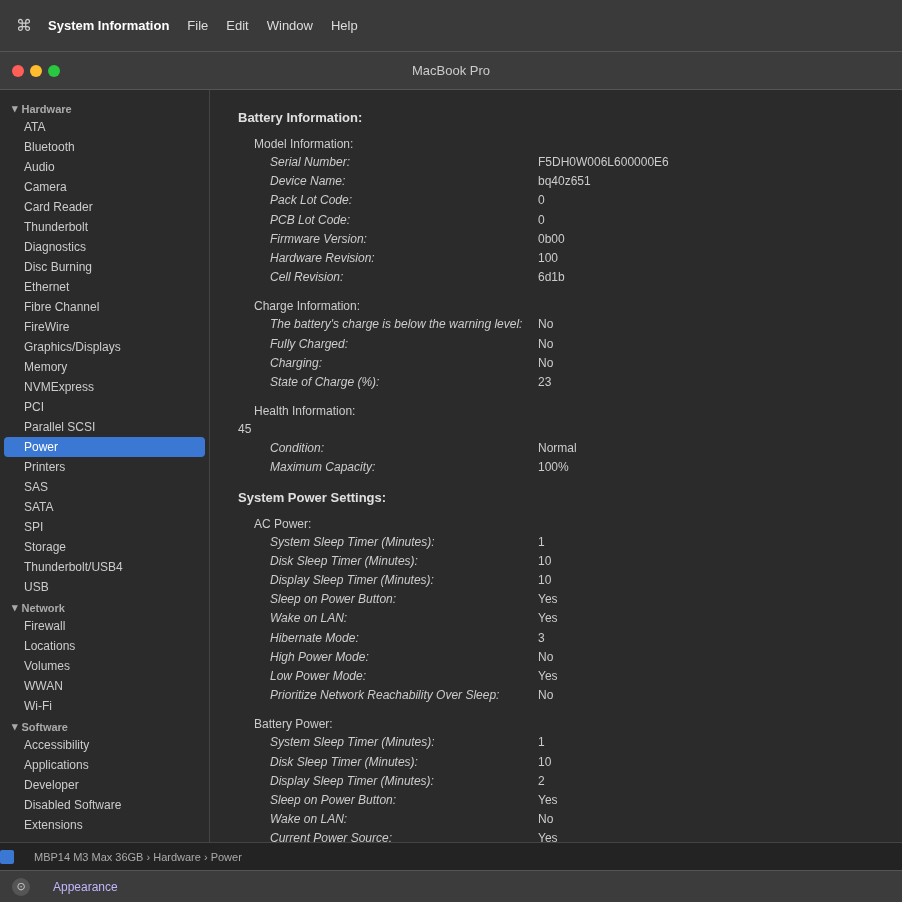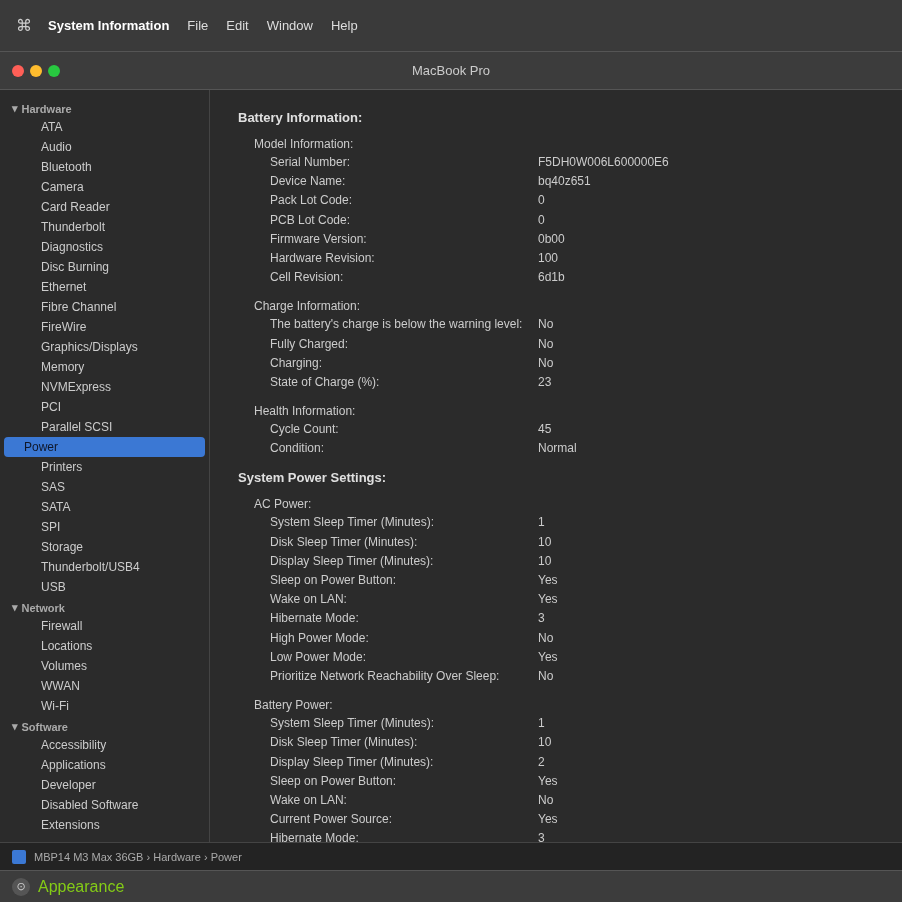--- a/index.html
+++ b/index.html
@@ -104,25 +104,24 @@
       display: flex;
       align-items: center;
       gap: 4px;
     }
     .sidebar-item {
       color: #ccc;
       font-size: 12px;
       padding: 3px 12px 3px 24px;
       cursor: default;
       white-space: nowrap;
-      margin-left: 17px;
     }
     .sidebar-item.selected {
       background: #3b78d4;
-      color: #0f172a;
+      color: #ffffff;
       border-radius: 4px;
       margin: 0 4px;
       padding-left: 20px;
     }
 
     
     .content {
       flex: 1;
       background: #2b2b2b;
       overflow-y: auto;
@@ -147,20 +146,21 @@
     .info-row {
       display: flex;
       font-size: 12px;
       color: #ccc;
       line-height: 1.6;
     }
     .info-label {
       min-width: 300px;
       color: #ccc;
       padding-left: 16px;
+      font-style: italic;
     }
     .info-label.indent2 {
       padding-left: 32px;
     }
     .info-value {
       color: #ccc;
     }
 
     .subsection-label {
       font-size: 12px;
@@ -170,22 +170,22 @@
       margin-bottom: 2px;
     }
 
     
     .breadcrumb-bar {
       background: #232323;
       border-top: 1px solid #444;
       height: 28px;
       display: flex;
       align-items: center;
-      padding: 0 12px;
-      gap: 4px;
+      padding: 0 0;
+      gap: 16px;
     }
     .breadcrumb-icon {
       width: 14px;
       height: 14px;
       background: #3b78d4;
       border-radius: 2px;
       display: inline-block;
       margin-right: 4px;
     }
     .breadcrumb-text {
@@ -208,22 +208,23 @@
       height: 18px;
       border-radius: 50%;
       background: #555;
       display: flex;
       align-items: center;
       justify-content: center;
       color: #ccc;
       font-size: 11px;
     }
     .bottom-label {
-      color: #84cc16;
-      font-size: 16px;
+      color: #c4b5fd;
+      font-size: 12px;
+      margin-left: 15px;
     }
   </style>
 </head>
 <body>
 
 <div class="titlebar">
   <span class="apple-logo">⌘</span>
   <span class="menu-item active">System Information</span>
   <span class="menu-item">File</span>
   <span class="menu-item">Edit</span>
@@ -243,22 +244,22 @@
   </div>
 
   <div class="main">
 
     <div class="sidebar">
       <div class="sidebar-group-label">
         <span>▾</span>
         <span>Hardware</span>
       </div>
       <div class="sidebar-item">ATA</div>
+      <div class="sidebar-item">Bluetooth</div>
       <div class="sidebar-item">Audio</div>
-      <div class="sidebar-item">Bluetooth</div>
       <div class="sidebar-item">Camera</div>
       <div class="sidebar-item">Card Reader</div>
       <div class="sidebar-item">Thunderbolt</div>
       <div class="sidebar-item">Diagnostics</div>
       <div class="sidebar-item">Disc Burning</div>
       <div class="sidebar-item">Ethernet</div>
       <div class="sidebar-item">Fibre Channel</div>
       <div class="sidebar-item">FireWire</div>
       <div class="sidebar-item">Graphics/Displays</div>
       <div class="sidebar-item">Memory</div>
@@ -347,26 +348,29 @@
         </div>
         <div class="info-row">
           <span class="info-label indent2">State of Charge (%):</span>
           <span class="info-value">23</span>
         </div>
       </div>
 
       <div class="info-block">
         <div class="subsection-label">Health Information:</div>
         <div class="info-row">
-          <span class="info-label indent2">Cycle Count:</span>
           <span class="info-value">45</span>
         </div>
         <div class="info-row">
           <span class="info-label indent2">Condition:</span>
           <span class="info-value">Normal</span>
+        </div>
+        <div class="info-row">
+          <span class="info-label indent2">Maximum Capacity:</span>
+          <span class="info-value">100%</span>
         </div>
       </div>
 
       <div class="section-title">System Power Settings:</div>
 
       <div class="info-block">
         <div class="subsection-label">AC Power:</div>
         <div class="info-row">
           <span class="info-label indent2">System Sleep Timer (Minutes):</span>
           <span class="info-value">1</span>

